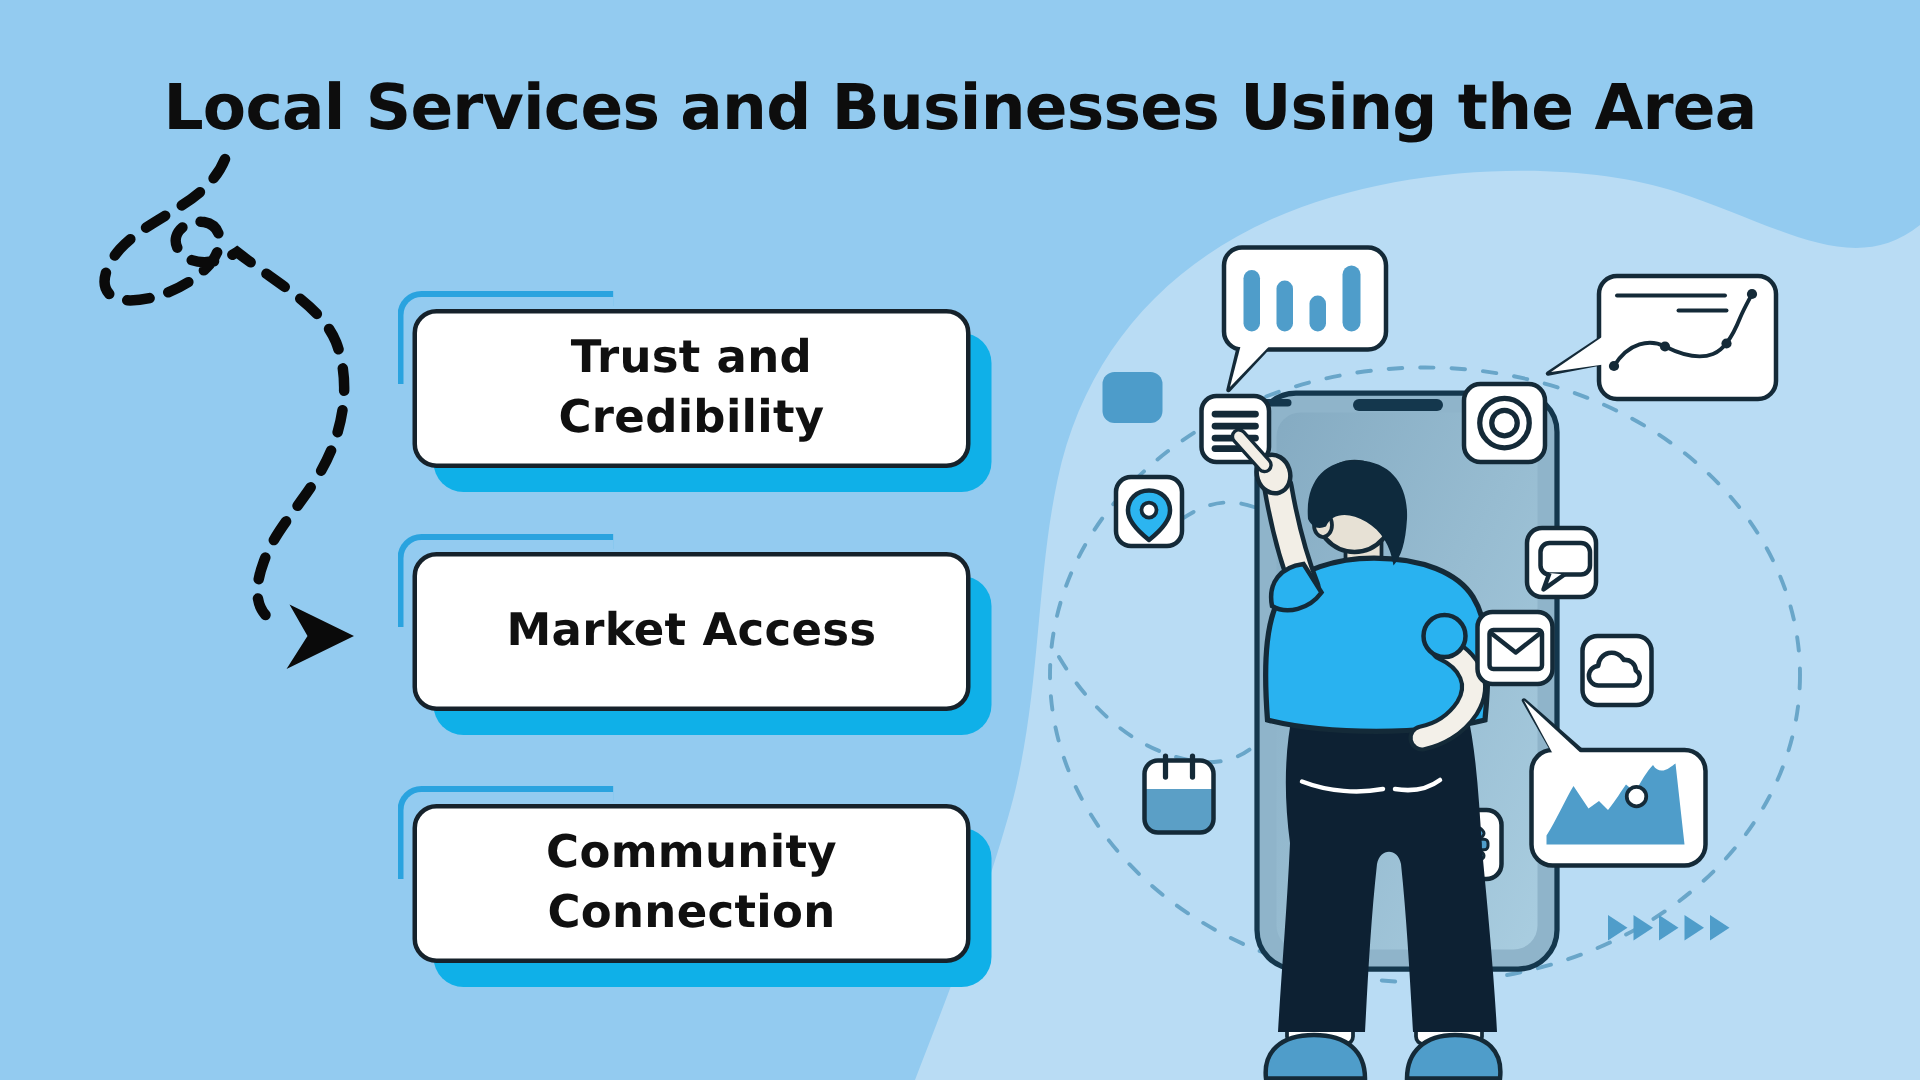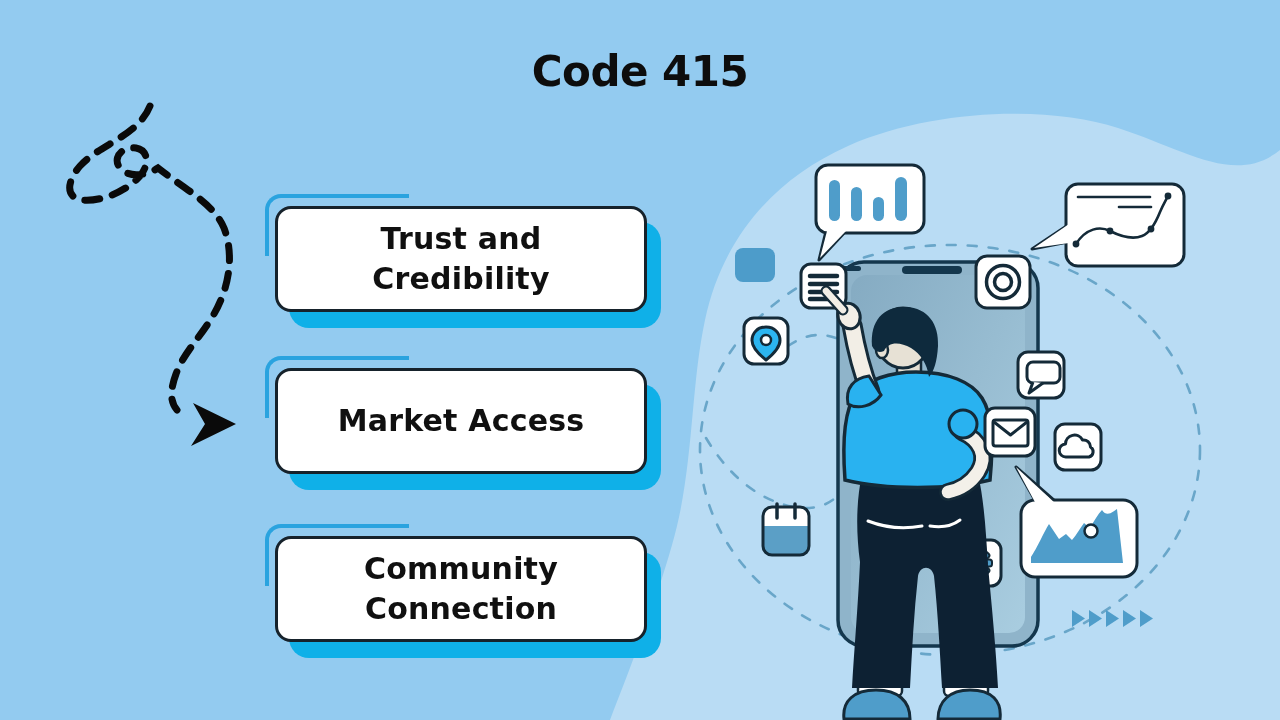--- a/index.html
+++ b/index.html
@@ -222,21 +222,21 @@
     <g fill="#4f9dca">
       <path d="M1072,610 l0,17 l13,-8.5 z"></path>
       <path d="M1089,610 l0,17 l13,-8.5 z"></path>
       <path d="M1106,610 l0,17 l13,-8.5 z"></path>
       <path d="M1123,610 l0,17 l13,-8.5 z"></path>
       <path d="M1140,610 l0,17 l13,-8.5 z"></path>
     </g>
   </svg>
 
   <div class="title-wrap">
-    <div>Code 415</div>
+    <div>Local Services and Businesses Using the Area</div>
   </div>
 
   <div class="feature-box fb2">
     <div class="box-shadow"></div>
     <div class="box-outline"></div>
     <div class="box-face">
       <span class="box-label">Market Access</span>
     </div>
   </div>
 

